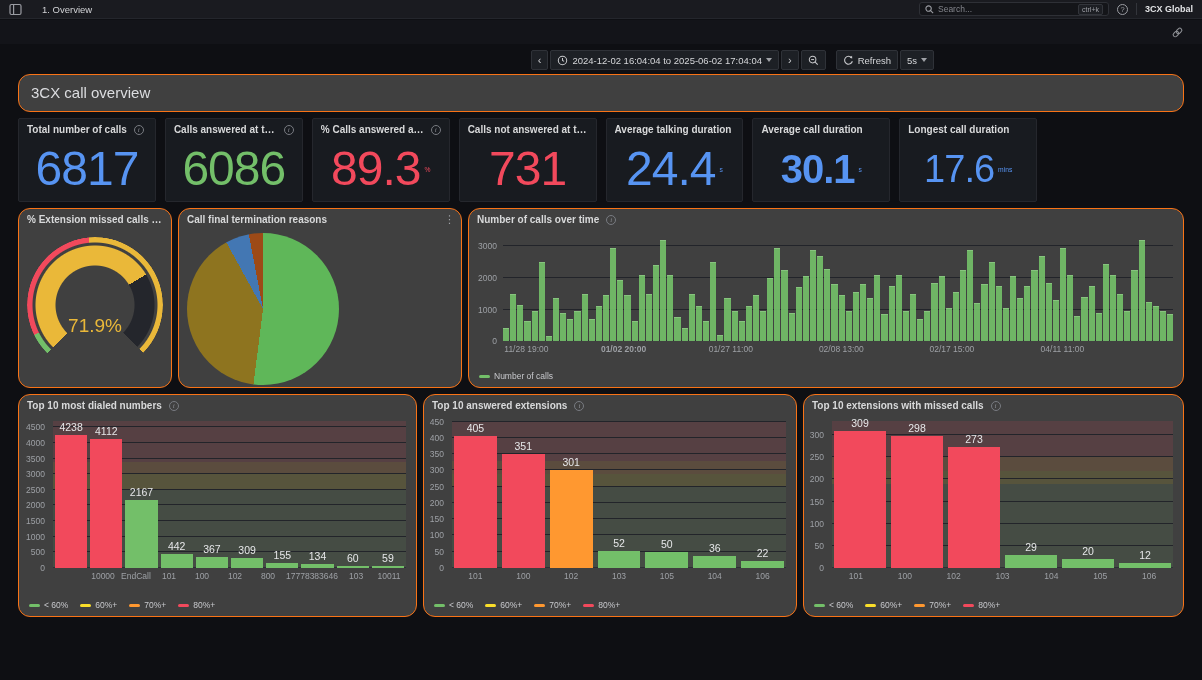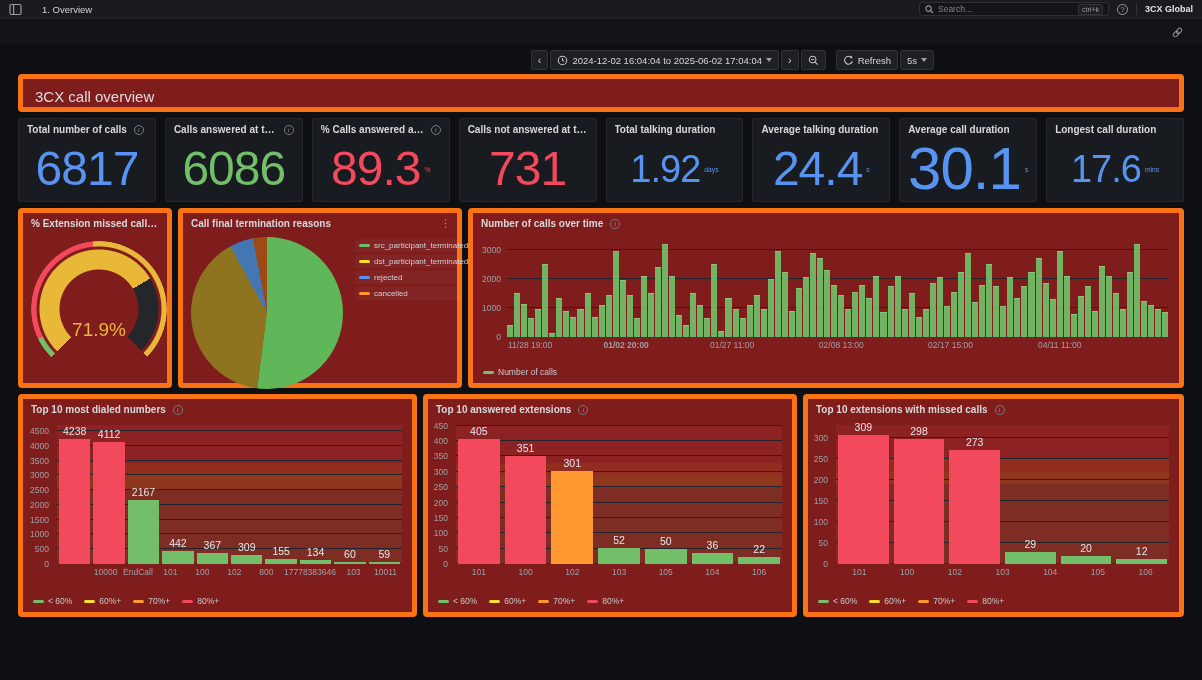--- a/index.html
+++ b/index.html
@@ -22,21 +22,21 @@
   .linkicon { position:absolute; right:18px; top:6px; width:13px; height:13px; }
 
   
   .toolbar { position:absolute; right:18px; top:50px; display:flex; gap:2px; align-items:center; }
   .tbtn { display:flex; align-items:center; gap:4px; background:#1d2025; border:1px solid #2f3238; border-radius:2px; padding:0 6px; font-size:9.5px; color:#d5d6d9; height:20px; cursor:pointer; white-space:nowrap; }
   .tgap { width:6px; }
   .caret { width:0; height:0; border-left:3px solid transparent; border-right:3px solid transparent; border-top:4px solid #9fa1a6; }
   .chev { font-size:11px; color:#c9cacd; line-height:10px; }
 
   
-  .panel { position:absolute; background:#7f1d1d; border:5px solid #f97316; border-radius:4px; }
+  .panel { position:absolute; background:#404040; border:1px solid #f97316; border-radius:12px; }
   .ptitle { position:absolute; left:8px; top:5px; right:8px; display:flex; align-items:center; gap:7px; overflow:hidden; }
   .ptxt { font-size:10px; font-weight:bold; color:#d8d9da; white-space:nowrap; overflow:hidden; text-overflow:ellipsis; }
   .info { width:10px; height:10px; min-width:10px; border:1px solid #787b81; border-radius:50%; color:#8c8e94; font-size:7px; font-style:italic; font-family:"Liberation Serif",serif; display:flex; align-items:center; justify-content:center; }
   .kebab { position:absolute; right:6px; top:4px; color:#9fa1a6; font-size:11px; letter-spacing:0; cursor:pointer; }
 
   .title-panel { left:18px; top:74px; width:1166px; height:38px; }
   .title-panel h1 { font-size:15px; font-weight:normal; color:#dcdde0; line-height:36px; padding-left:12px; }
 
   
   .stats-grid { position:absolute; left:18px; top:118px; width:1166px; height:84px; display:grid; grid-template-columns:repeat(8,1fr); gap:9px; }
@@ -195,42 +195,33 @@
     <div class="stat">
       <div class="ptitle">
           <span class="ptxt">Calls not answered at the end</span>
         </div>
       <div class="sval">
           <span class="num" style="font-size: 48px; color: rgb(242, 73, 92);">731</span>
         </div>
     </div>
     <div class="stat">
       <div class="ptitle">
-          <span class="ptxt">Total talking duration</span>
-        </div>
-      <div class="sval">
-          <span class="num" style="font-size: 38px; color: rgb(87, 148, 242);">1.92</span>
-          <span class="unit" style="color: rgb(87, 148, 242);">days</span>
-        </div>
-    </div>
-    <div class="stat">
-      <div class="ptitle">
           <span class="ptxt">Average talking duration</span>
         </div>
       <div class="sval">
           <span class="num" style="font-size: 48px; color: rgb(87, 148, 242);">24.4</span>
           <span class="unit" style="color: rgb(87, 148, 242);">s</span>
         </div>
     </div>
     <div class="stat">
       <div class="ptitle">
           <span class="ptxt">Average call duration</span>
         </div>
       <div class="sval">
-          <span class="num" style="font-size: 60px; color: rgb(87, 148, 242);">30.1</span>
+          <span class="num" style="font-size: 40px; color: rgb(87, 148, 242); font-weight: bold;">30.1</span>
           <span class="unit" style="color: rgb(87, 148, 242);">s</span>
         </div>
     </div>
     <div class="stat">
       <div class="ptitle">
           <span class="ptxt">Longest call duration</span>
         </div>
       <div class="sval">
           <span class="num" style="font-size: 38px; color: rgb(87, 148, 242);">17.6</span>
           <span class="unit" style="color: rgb(87, 148, 242);">mins</span>
@@ -248,38 +239,20 @@
       <div class="gauge-value" id="gauge-val" style="color: rgb(234, 184, 57);">71.9%</div>
     </div>
   </section>
 
   <section class="panel pie-panel">
     <div class="ptitle">
         <span class="ptxt">Call final termination reasons</span>
       </div>
     <span class="kebab">⋮</span>
     <div class="pie" id="pie" style="background: conic-gradient(rgb(95, 183, 89) 0deg, rgb(95, 183, 89) 187.2deg, rgb(142, 116, 31) 187.2deg, rgb(142, 116, 31) 331.2deg, rgb(67, 119, 179) 331.2deg, rgb(67, 119, 179) 349.2deg, rgb(157, 74, 23) 349.2deg, rgb(157, 74, 23) 360deg);"></div>
-    <div class="pie-legend" id="pie-legend">
-        <div class="pl-row">
-          <span class="dash" style="background: rgb(115, 191, 105);"></span>
-          <span class="lbl">src_participant_terminated</span>
-        </div>
-        <div class="pl-row">
-          <span class="dash" style="background: rgb(250, 222, 42);"></span>
-          <span class="lbl">dst_participant_terminated</span>
-        </div>
-        <div class="pl-row">
-          <span class="dash" style="background: rgb(87, 148, 242);"></span>
-          <span class="lbl">rejected</span>
-        </div>
-        <div class="pl-row">
-          <span class="dash" style="background: rgb(255, 152, 48);"></span>
-          <span class="lbl">cancelled</span>
-        </div>
-      </div>
   </section>
 
   <section class="panel ts-panel">
     <div class="ptitle">
         <span class="ptxt">Number of calls over time</span>
         <span class="info">i</span>
       </div>
     <div class="ts-gutter" id="ts-gutter">
         <span class="ytick" style="bottom: 0%;">0</span>
         <span class="ytick" style="bottom: 30.303%;">1000</span>

